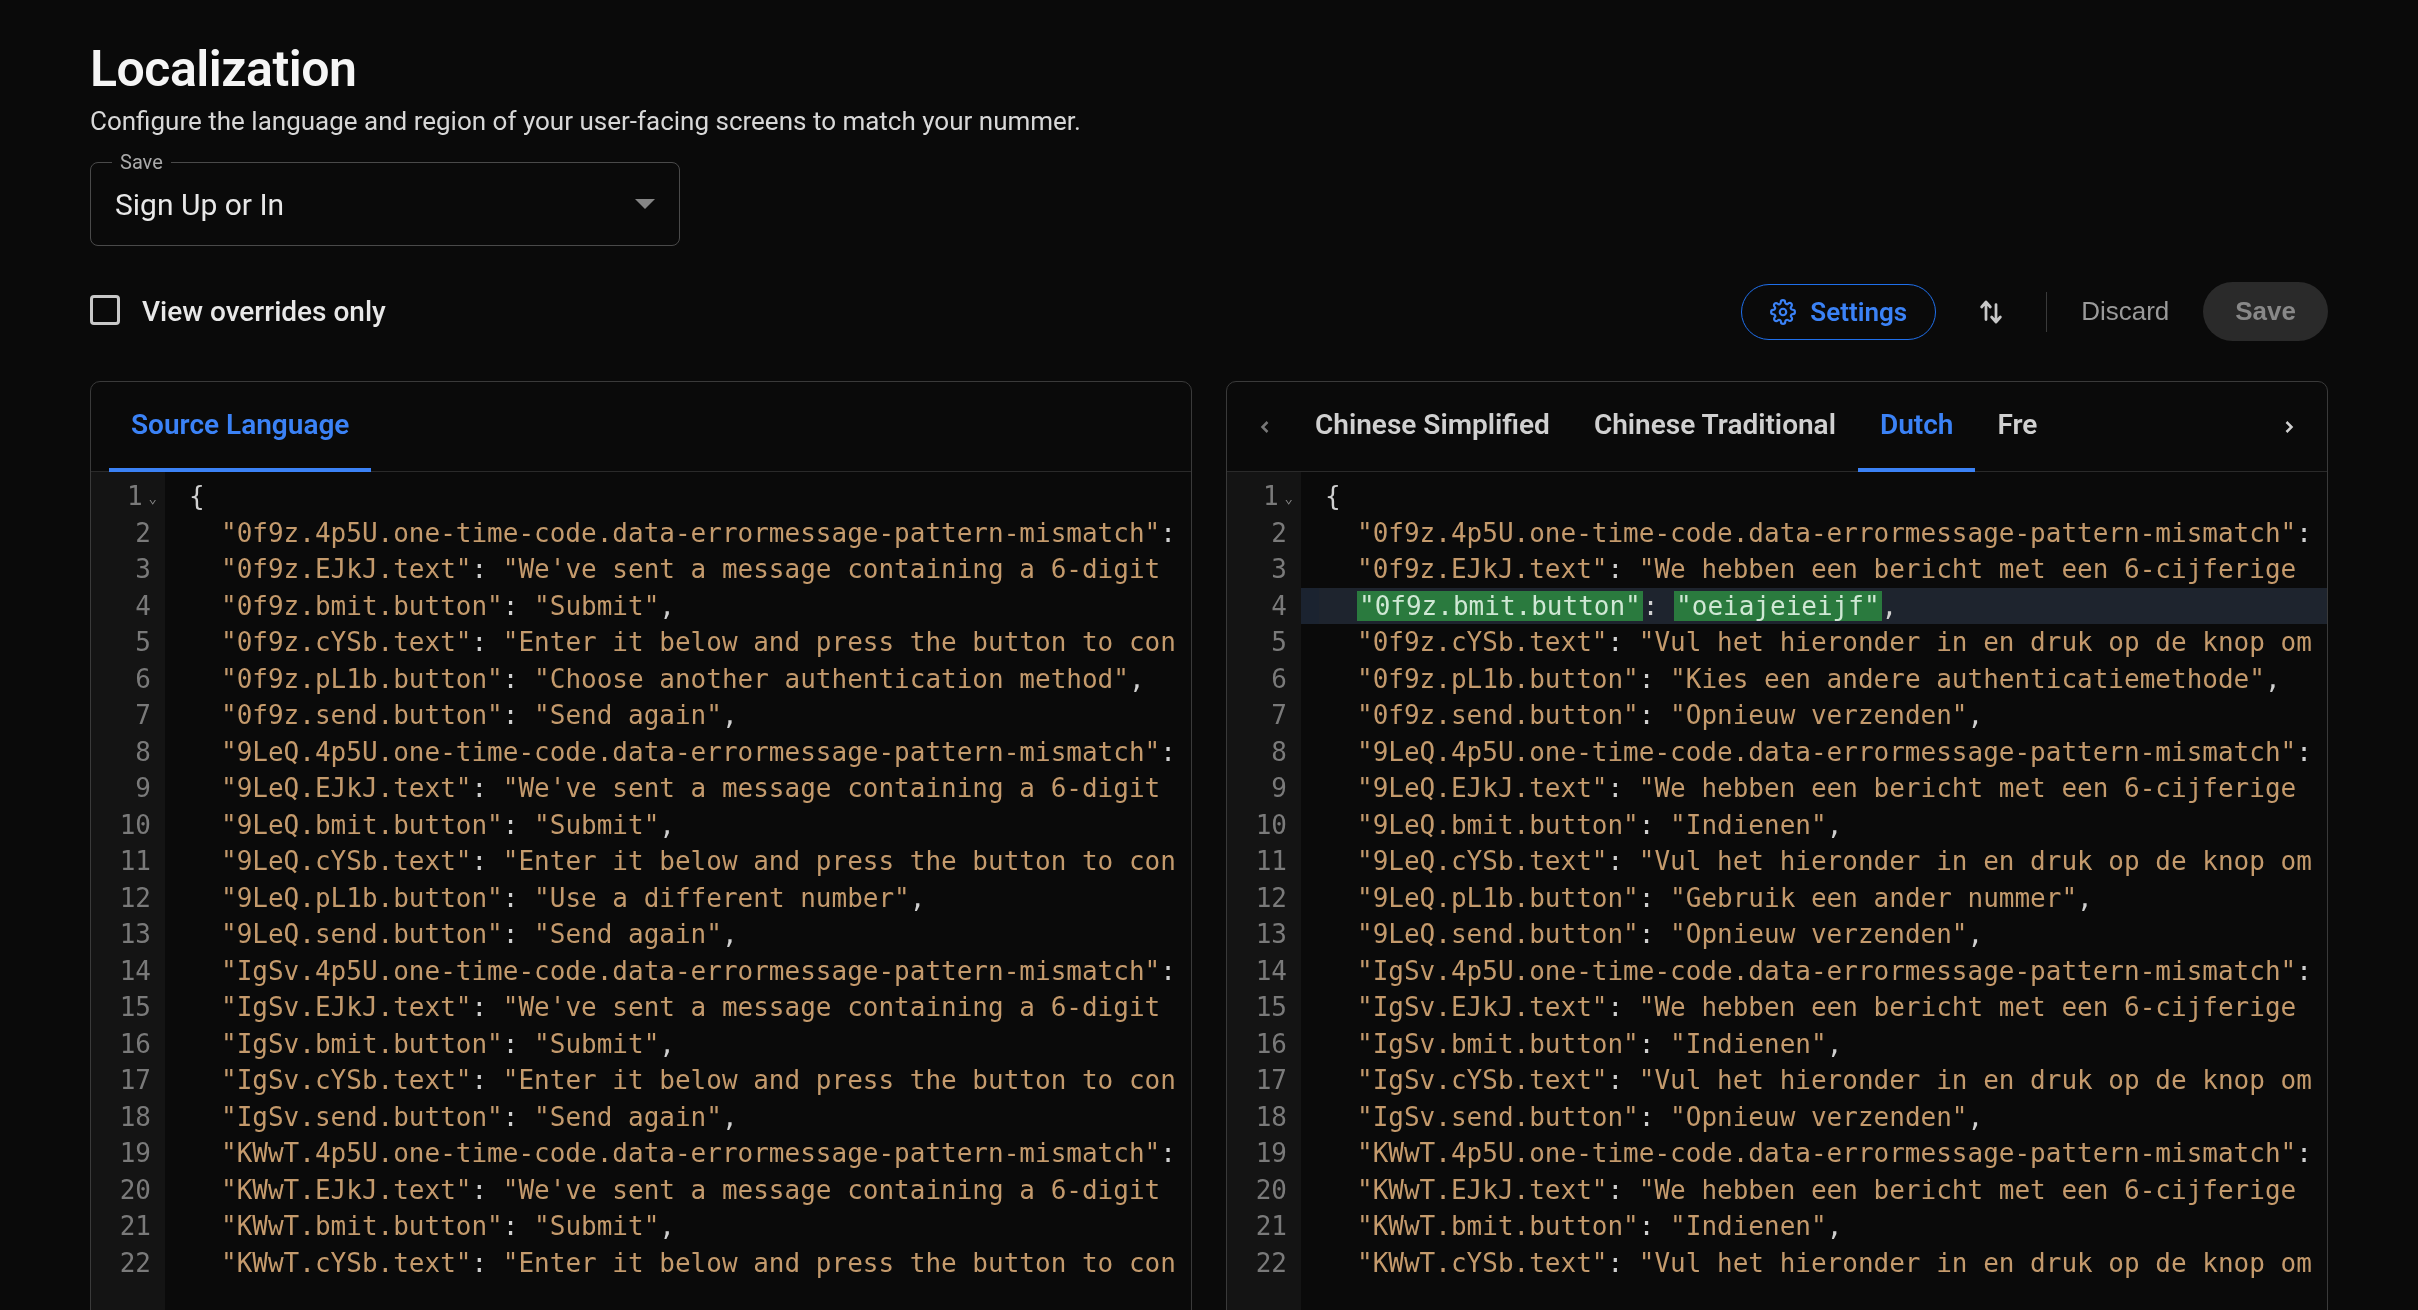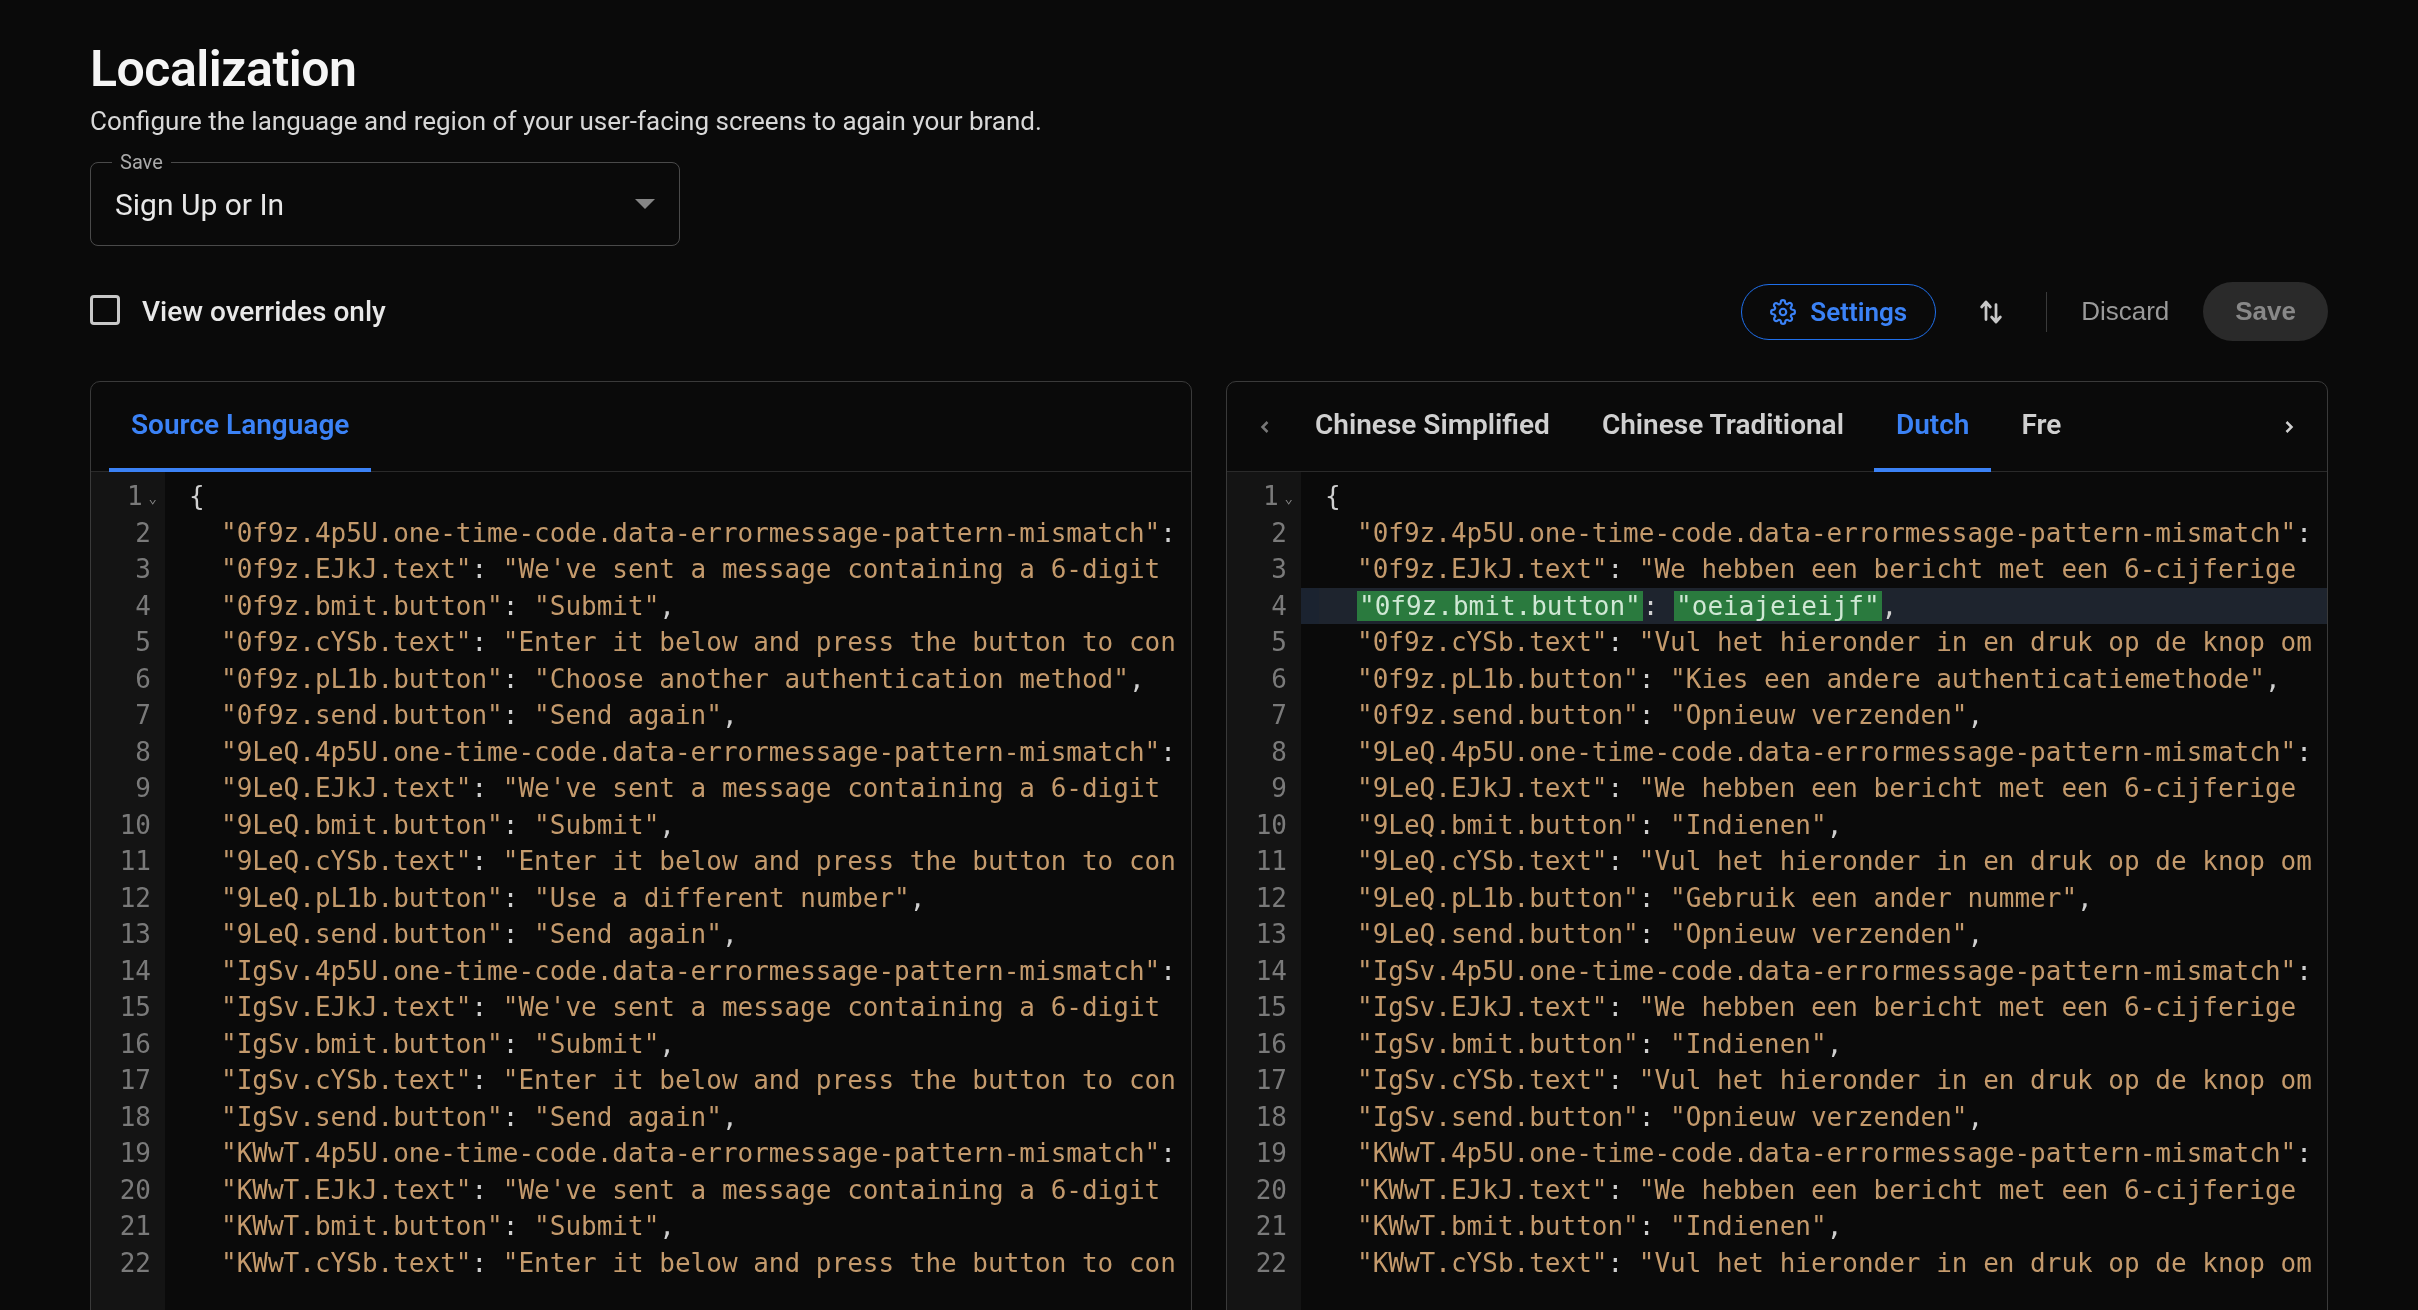--- a/index.html
+++ b/index.html
@@ -194,21 +194,20 @@
     flex-shrink: 0;
   }
   .tab-nav-btn.right {
     margin-left: auto;
     color: #d0d0d0;
   }
   .tabs-scroll {
     display: flex;
     overflow: hidden;
     flex: 1;
-    gap: 8px;
   }
 
   .code-body {
     display: flex;
     flex: 1;
     overflow: hidden;
     font-family: "SF Mono", ui-monospace, Menlo, Consolas, monospace;
     font-size: 26px;
   }
   .gutter {
@@ -269,21 +268,21 @@
     background: #2a7a3e;
     color: #cfe8d4;
     padding: 0 2px;
   }
   .indent { display: inline-block; width: 32px; }
 </style>
 </head>
 <body>
 
 <h1 class="page-title">Localization</h1>
-<div class="page-subtitle">Configure the language and region of your user-facing screens to again your brand.</div>
+<div class="page-subtitle">Configure the language and region of your user-facing screens to match your nummer.</div>
 
 <div class="item-select-row">
   <div class="item-select">
     <span class="item-select-label">Save</span>
     <div class="item-select-box">
       <span class="item-select-value">Sign Up or In</span>
       <span class="chevron-down"></span>
     </div>
   </div>
 </div>

